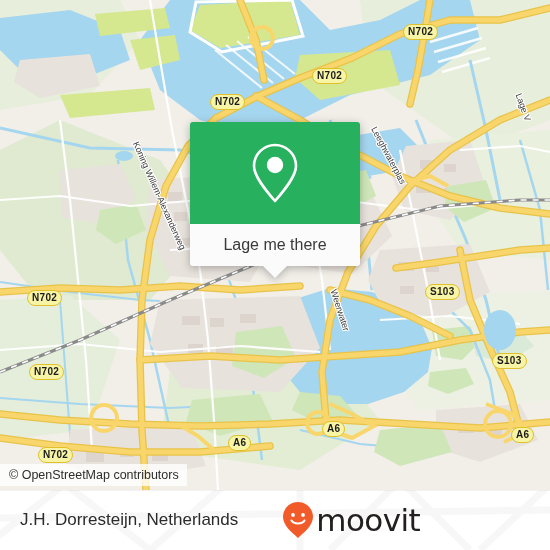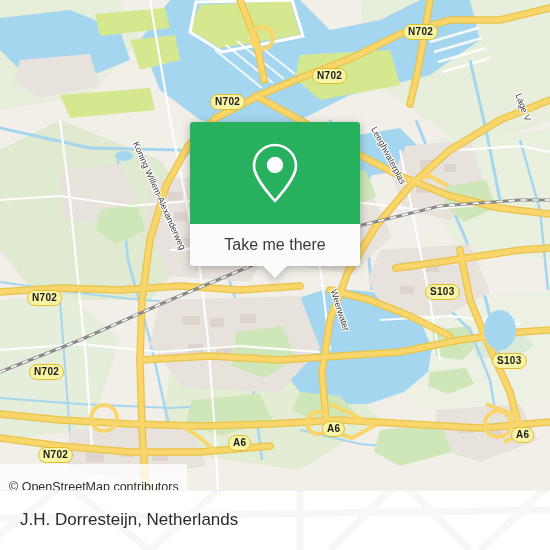--- a/index.html
+++ b/index.html
@@ -109,21 +109,21 @@
   }
 
   
   .attribution {
     position: absolute;
     left: 0;
     top: 464px;
     height: 22px;
     display: flex;
     align-items: center;
-    padding: 12px 8px 0 9px;
+    padding: 0 8px 0 9px;
     background: rgba(255,255,255,.78);
     color: #2d2d2d;
     font-size: 12.5px;
     font-family: "Liberation Sans", sans-serif;
     white-space: nowrap;
   }
 
   
   .footer {
     position: absolute;
@@ -400,21 +400,21 @@
     <div class="poi-card">
       <div class="poi-card-top">
         <span>
           <svg class="poi-pin-icon" width="54" height="64" viewBox="0 0 54 64" xmlns="http://www.w3.org/2000/svg">
             <path d="M27 4 C15.4 4 6 13.4 6 25 C6 35 17 48.5 27 60 C37 48.5 48 35 48 25 C48 13.4 38.6 4 27 4 Z" fill="none" stroke="#ffffff" stroke-width="2.6" stroke-linejoin="round"></path>
             <circle cx="27" cy="24" r="8.2" fill="#ffffff"></circle>
           </svg>
         </span>
       </div>
       <div class="poi-card-bottom">
-        <span class="poi-card-label">Take me there</span>
+        <span class="poi-card-label">Lage me there</span>
       </div>
       <div class="poi-card-tail"></div>
     </div>
 
     <div class="attribution">
       <span>© OpenStreetMap contributors</span>
     </div>
   </div>
 
   <div class="footer">
@@ -430,16 +430,27 @@
         <path d="M330,60 L400,-10"></path>
         <path d="M400,-10 L470,60"></path>
         <path d="M480,60 L548,-4"></path>
         <path d="M0,28 L550,20"></path>
       </g>
     </svg>
 
     <div class="footer-inner">
       <div class="footer-title">J.H. Dorresteijn, Netherlands</div>
 
+      <div class="brand">
+        <span>
+          <svg class="brand-mark" width="32" height="38" viewBox="0 0 32 38" xmlns="http://www.w3.org/2000/svg">
+            <path d="M16 1 C7.7 1 1 7.7 1 16 C1 24.5 10 31.5 16 37 C22 31.5 31 24.5 31 16 C31 7.7 24.3 1 16 1 Z" fill="#f15a29"></path>
+            <circle cx="11" cy="14" r="1.9" fill="#ffffff"></circle>
+            <circle cx="21" cy="14" r="1.9" fill="#ffffff"></circle>
+            <path d="M9.5 19.5 C11.6 23.4 20.4 23.4 22.5 19.5" fill="none" stroke="#ffffff" stroke-width="2.1" stroke-linecap="round"></path>
+          </svg>
+        </span>
+        <span class="brand-word">moovit</span>
+      </div>
     </div>
   </div>
 
 </div>
 
 </body></html>

